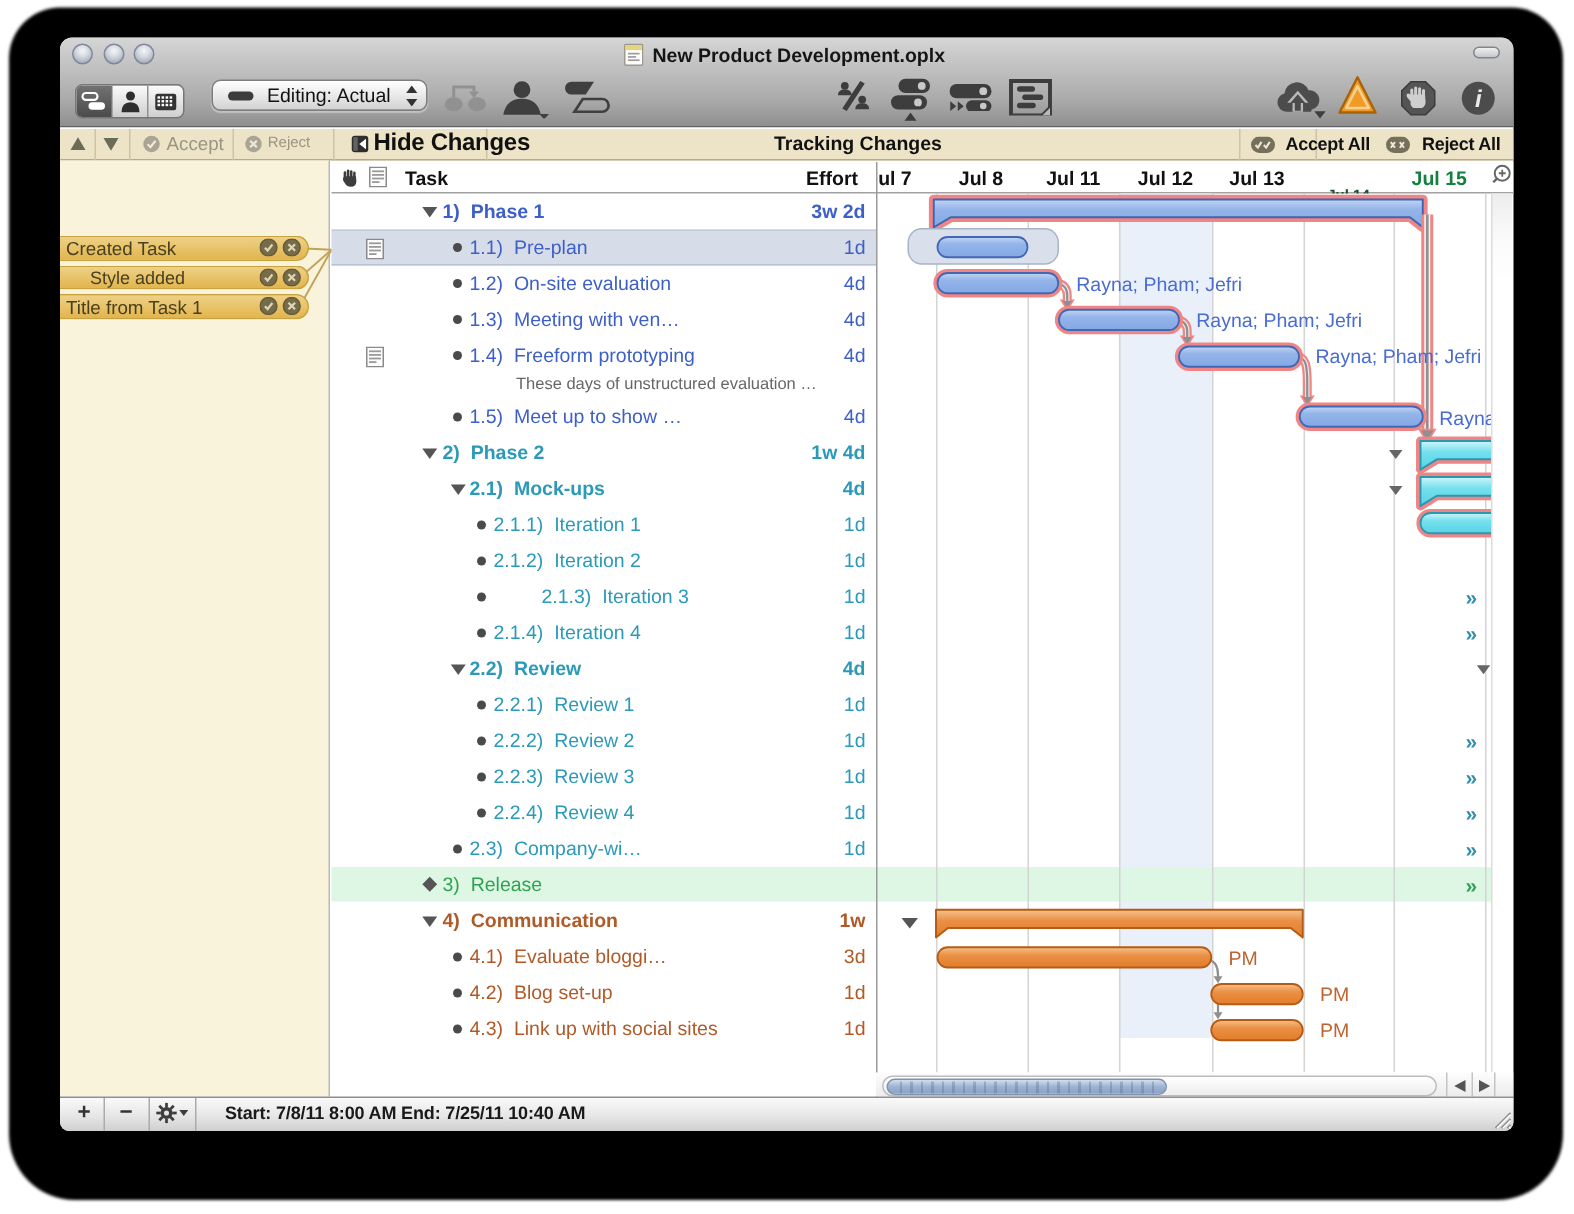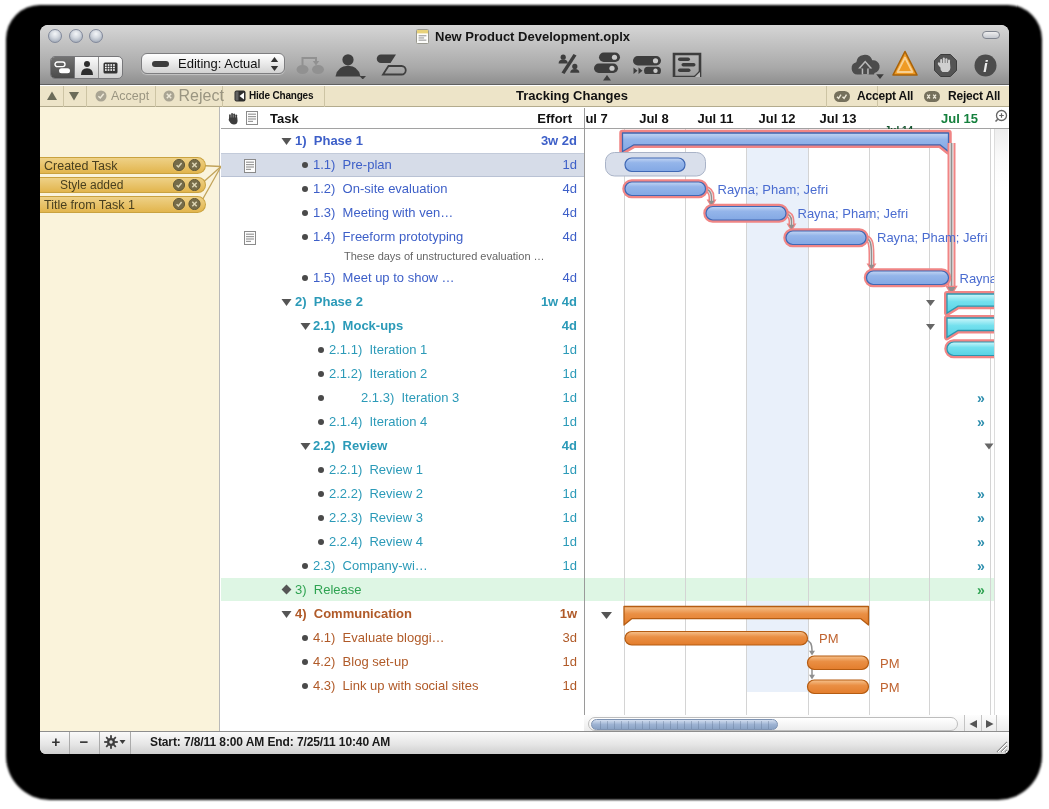--- a/index.html
+++ b/index.html
@@ -158,27 +158,27 @@
     </svg>
 <svg class="abs" style="left:55px;top:65px;" width="12" height="12" viewBox="0 0 12 12">
       <circle cx="6" cy="6" r="5.5" fill="#a9a493"></circle>
       <path d="M3.4 6.2 L5.3 8 L8.7 3.8" stroke="#eee9d8" stroke-width="1.5" fill="none"></path>
     </svg>
 <div class="abs" style="left:71px;top:64px;height:14px;line-height:14px;font-size:12.5px;color:#9a9581;">Accept</div>
 <svg class="abs" style="left:122.5px;top:65px;" width="12" height="12" viewBox="0 0 12 12">
       <circle cx="6" cy="6" r="5.5" fill="#a9a493"></circle>
       <path d="M3.8 3.8 L8.2 8.2 M8.2 3.8 L3.8 8.2" stroke="#eee9d8" stroke-width="1.5" fill="none"></path>
     </svg>
-<div class="abs" style="left:138.5px;top:64px;height:14px;line-height:14px;font-size:16px;color:#9a9581;">Reject</div>
+<div class="abs" style="left:138.5px;top:64px;height:14px;line-height:14px;font-size:10px;color:#9a9581;">Reject</div>
 <svg class="abs" style="left:194px;top:65px;" width="12" height="12" viewBox="0 0 12 12">
       <rect x="0.5" y="0.5" width="11" height="11" rx="2" fill="#2e2e2e"></rect>
       <rect x="1.5" y="1.5" width="3" height="9" fill="#fff" opacity="0.25"></rect>
       <path d="M10 2.5 V9.5 L5.5 6 Z" fill="#fff"></path>
     </svg>
-<div class="abs" style="left:209px;top:64px;height:14px;line-height:14px;font-size:10px;font-weight:bold;letter-spacing:-0.2px;color:#111;">Hide Changes</div>
+<div class="abs" style="left:209px;top:64px;height:14px;line-height:14px;font-size:16px;font-weight:bold;letter-spacing:-0.2px;color:#111;">Hide Changes</div>
 <div class="abs" style="left:432px;top:63.5px;width:200px;text-align:center;height:14px;line-height:14px;font-size:13px;font-weight:bold;color:#111;">Tracking Changes</div>
 <svg class="abs" style="left:794px;top:66px;" width="16" height="11" viewBox="0 0 16 11">
       <rect x="0" y="0" width="16" height="11" rx="5.5" fill="#75705c"></rect>
       <path d="M3 5.7 L4.6 7.4 L7 3.6 M8.5 5.7 L10.1 7.4 L12.5 3.6" stroke="#ece7d6" stroke-width="1.4" fill="none"></path>
     </svg>
 <div class="abs" style="left:817px;top:64px;height:14px;line-height:14px;font-size:12px;font-weight:bold;letter-spacing:-0.2px;color:#111;">Accept All</div>
 <svg class="abs" style="left:884px;top:66px;" width="16" height="11" viewBox="0 0 16 11">
       <rect x="0" y="0" width="16" height="11" rx="5.5" fill="#75705c"></rect>
       <path d="M3.2 3.7 L6 7.5 M6 3.7 L3.2 7.5 M9.2 3.7 L12 7.5 M12 3.7 L9.2 7.5" stroke="#ece7d6" stroke-width="1.3" fill="none"></path>
     </svg>

